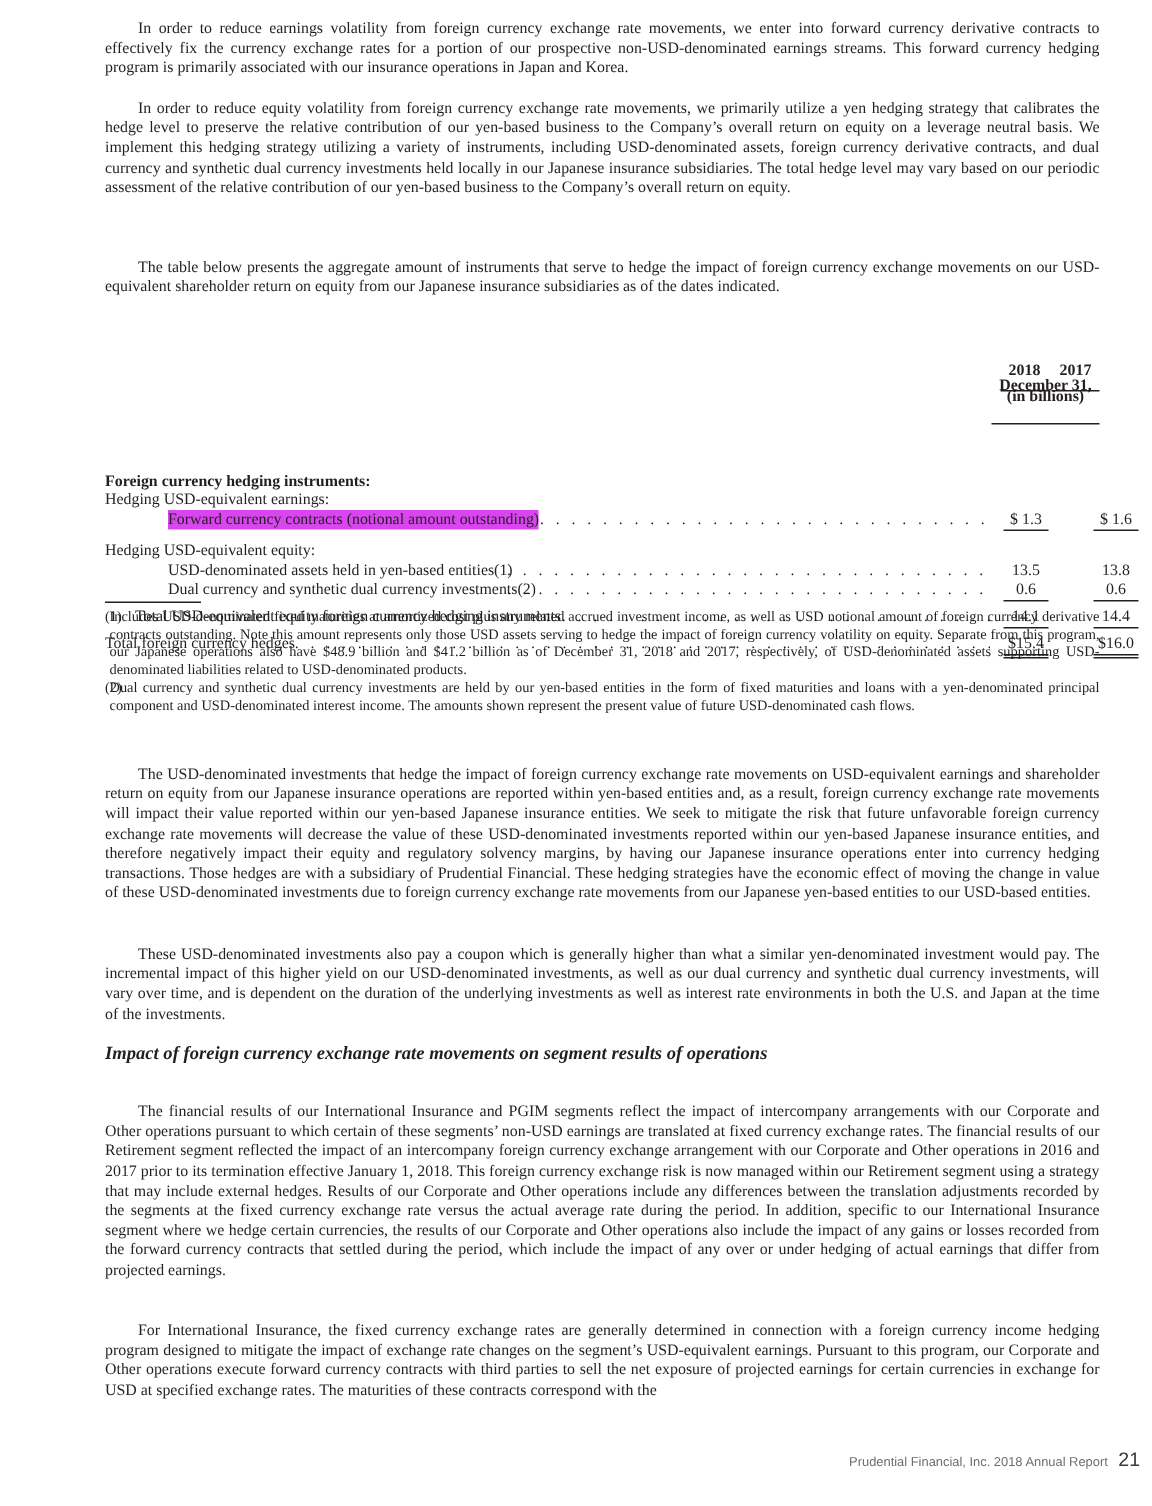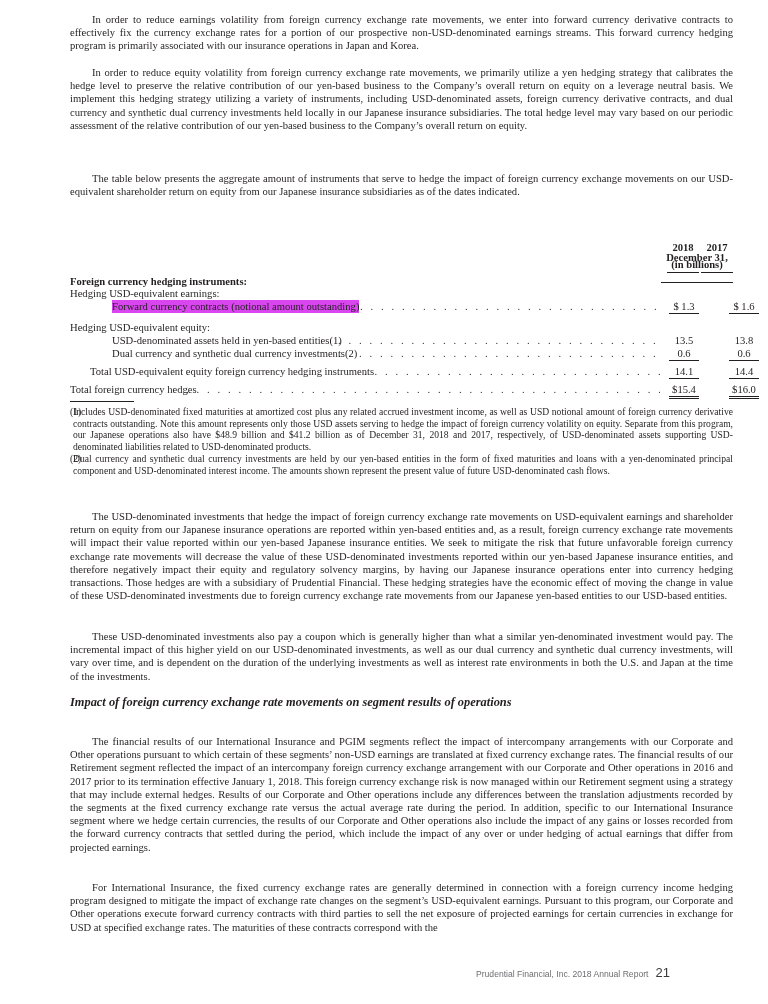--- a/index.html
+++ b/index.html
@@ -20,40 +20,40 @@
     font-weight: bold; font-style: italic; font-size: 12.4px;
   }
   
   .tbl { position: absolute; left: 0; width: 663px; }
   .tbl-head-dec {
     position: absolute; right: 0; top: 0; width: 72px; text-align: center;
     font-weight: bold; padding-bottom: 18px; border-bottom: 1px solid #231f20; margin-top: 26px;
   }
   .tbl-head-year {
     position: absolute; font-weight: bold; text-align: center; width: 32px;
-    border-bottom: 1px solid #231f20; padding-bottom: 18px;
+    border-bottom: 1px solid #231f20; padding-bottom: 6px;
   }
   .tbl-head-unit { position: absolute; right: 0; width: 72px; text-align: center; font-weight: bold; }
-  .row { position: absolute; left: 0; width: 663px; height: 14px; }
+  .row { position: absolute; left: 0; width: 663px; height: 14px; margin-top: 40px; }
   .row .lbl { position: absolute; left: 0; white-space: nowrap; overflow: hidden; }
   .row .lbl.ind1 { left: 20px; }
   .row .lbl.ind2 { left: 42px; }
   .row .leader { position: absolute; top: 0; height: 14px; overflow: hidden; white-space: nowrap; letter-spacing: 2.6px; color: #231f20; }
   .row .v { position: absolute; top: 0; width: 30px; text-align: center; }
   .v.c1 { left: 599px; }
   .v.c2 { left: 659px; }
   .ul { border-bottom: 1px solid #231f20; }
   .dul { border-bottom: 3px double #231f20; }
   .bold { font-weight: bold; }
   .fn-rule { position: absolute; left: 0; width: 64px; border-top: 1px solid #231f20; }
   .fn { position: absolute; left: 0; width: 663px; font-size: 9.6px; line-height: 11.7px; }
   .fn .num { position: absolute; left: 0; top: 0; }
   .fn .txt { margin-left: 3px; text-align: justify; }
   .footer {
-    position: absolute; top: 966px; left: 476px; width: 256px; 
+    position: absolute; top: 966px; left: 504px; width: 256px; text-align: right;
     font-family: "Liberation Sans", "DejaVu Sans", sans-serif; color: #6d6e71;
   }
   .footer .ftext { font-size: 8.6px; }
   .footer .pnum { font-size: 13px; margin-left: 7px; color: #3a3a3a; }
 </style>
 </head>
 <body>
 
 <div class="page">
 

